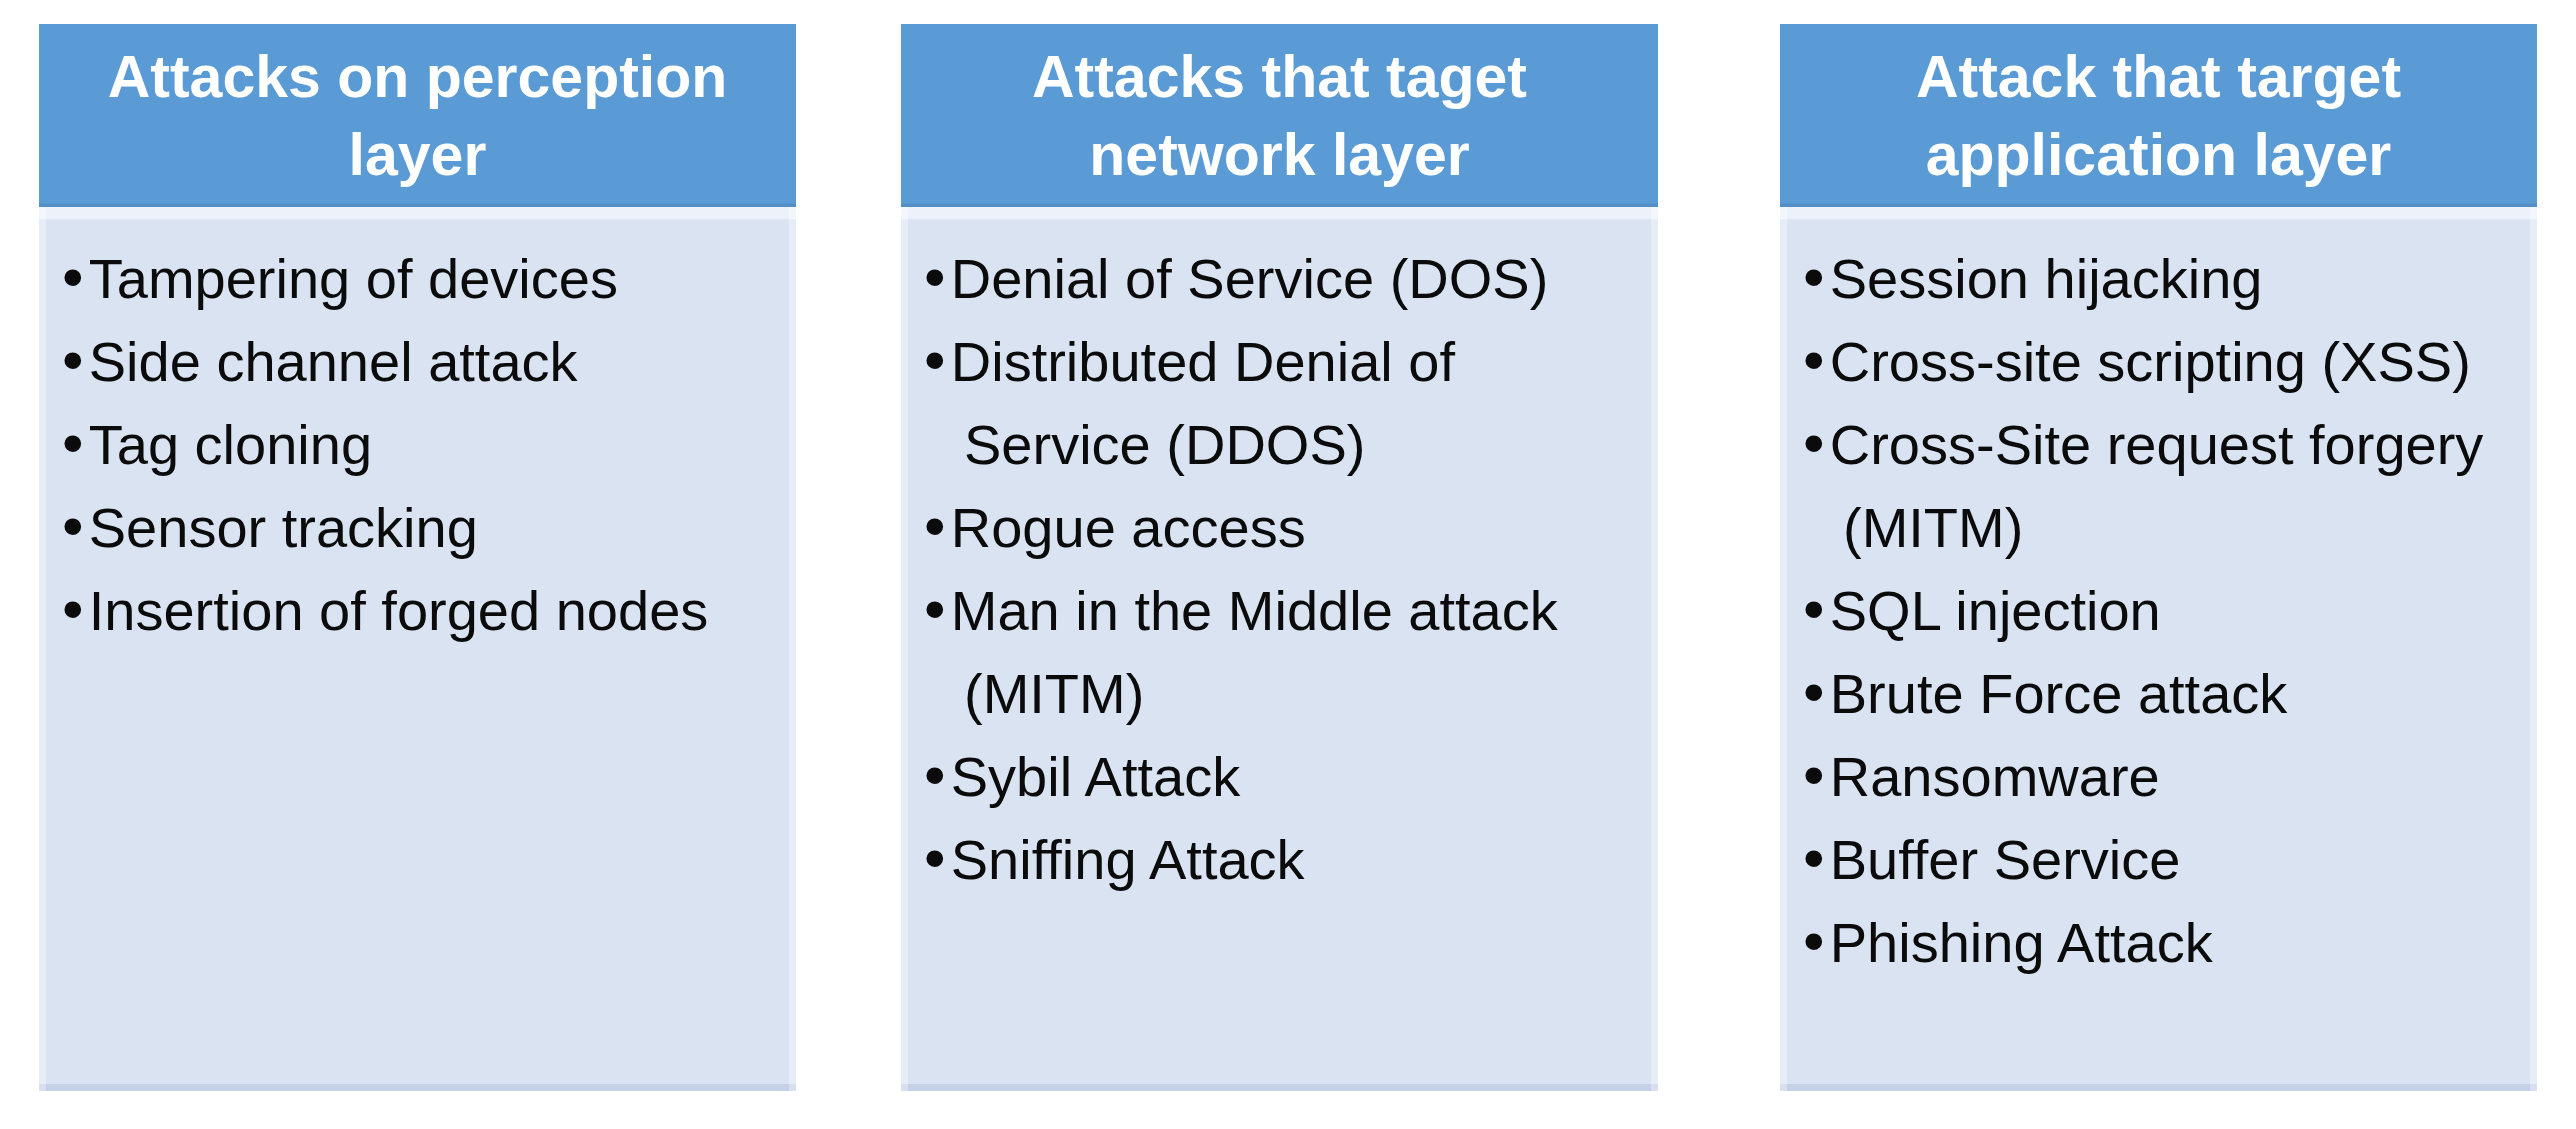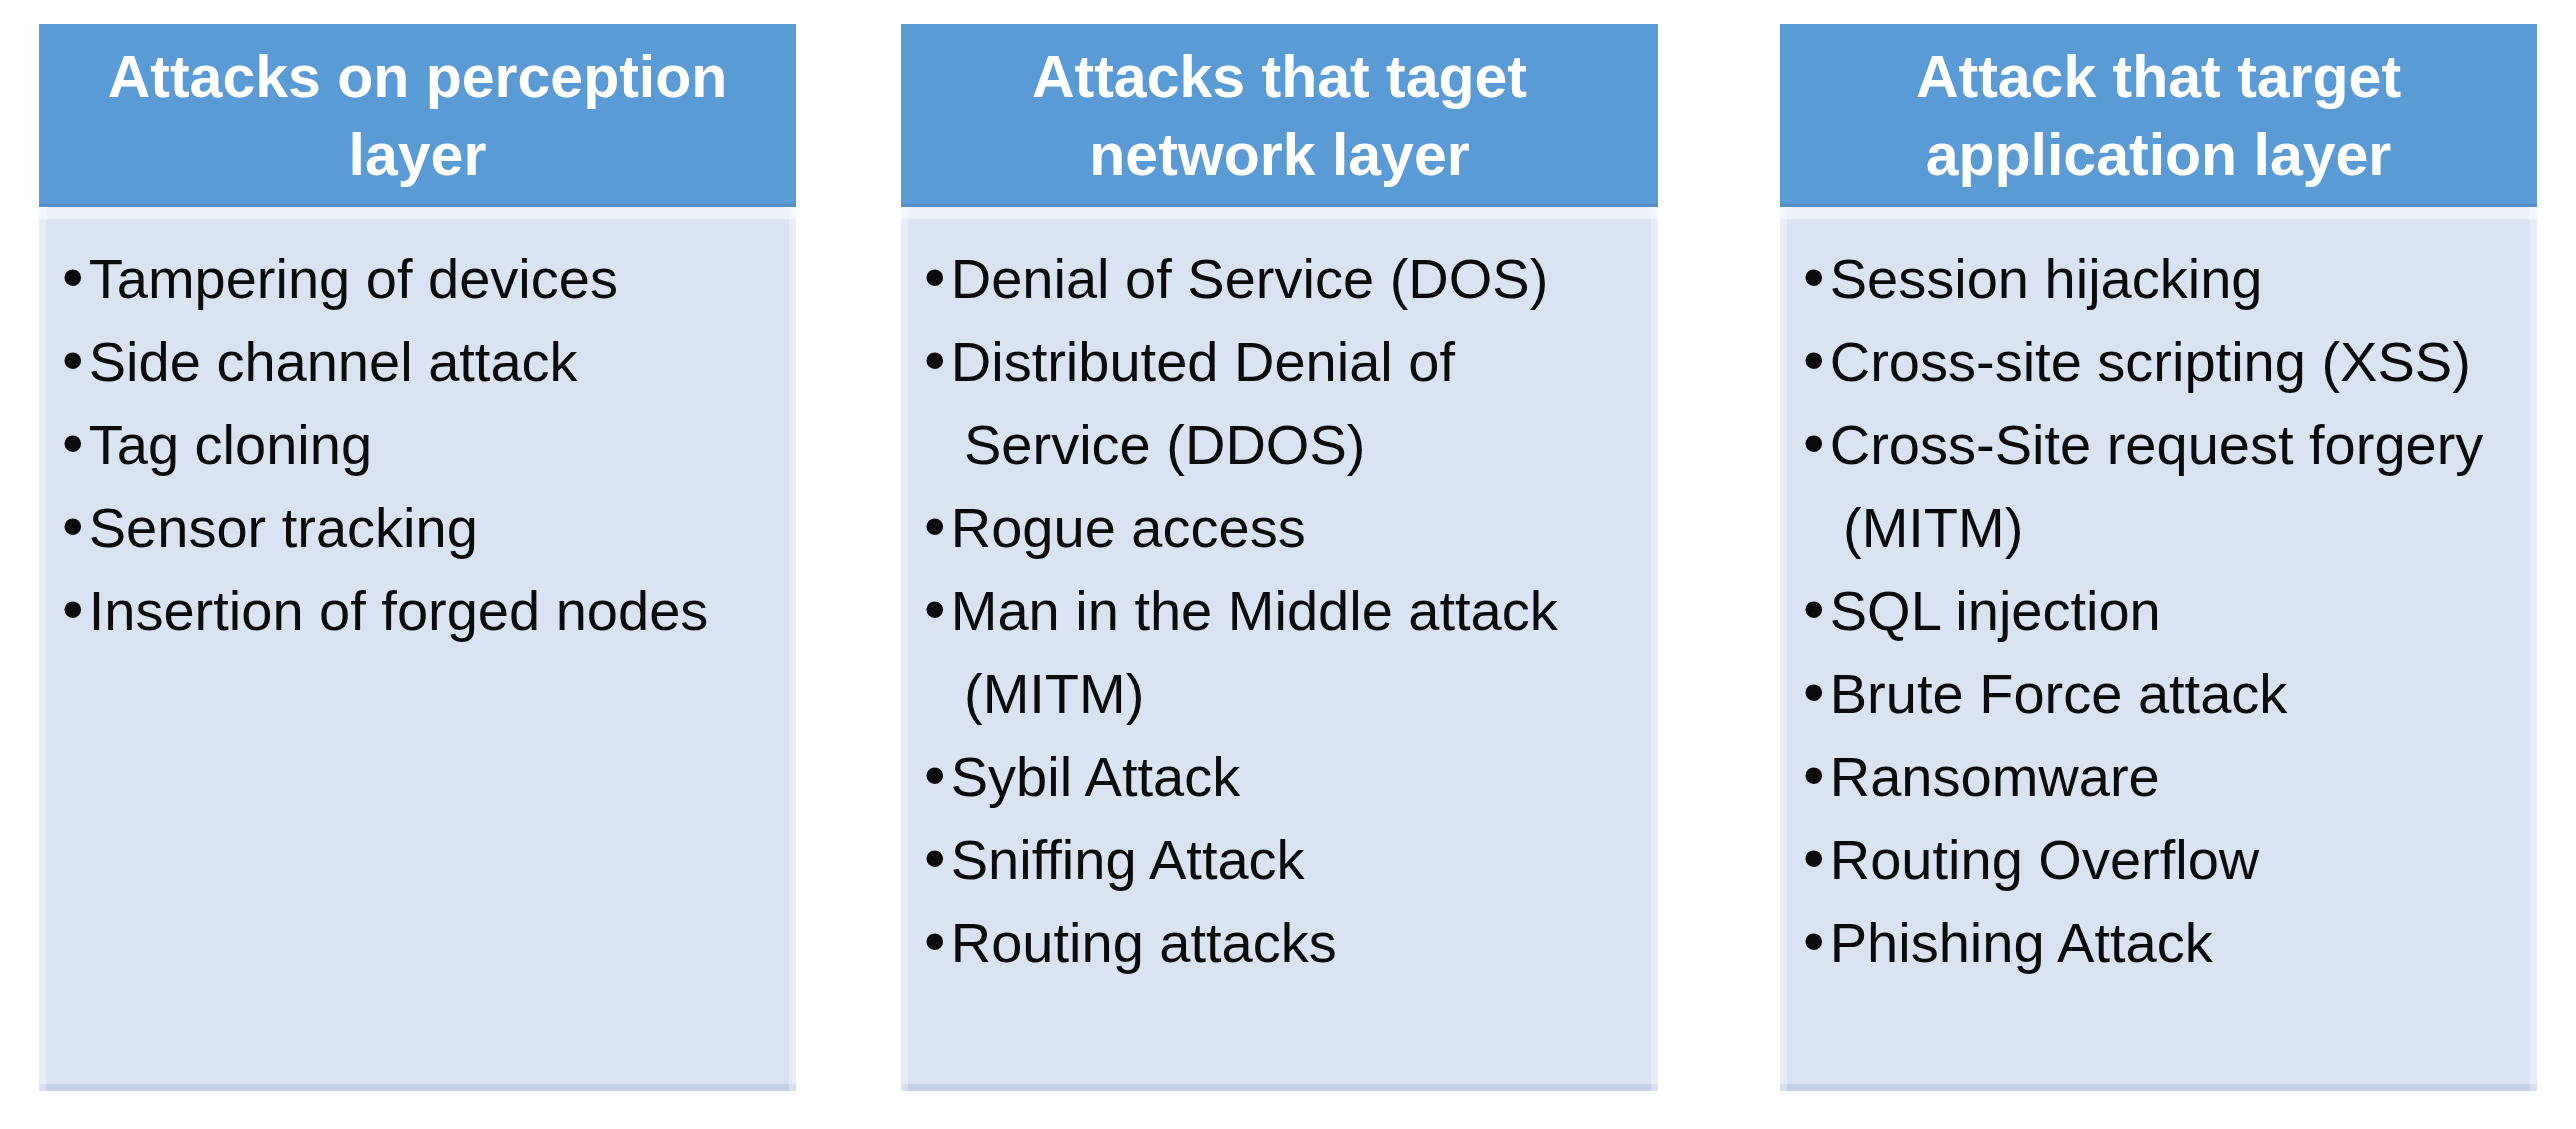--- a/index.html
+++ b/index.html
@@ -101,37 +101,36 @@
       <span>Attacks that taget network layer</span>
     </div>
     <div class="col-body">
       <ul class="attack-list">
         <li>Denial of Service (DOS)</li>
         <li>Distributed Denial of Service (DDOS)</li>
         <li>Rogue access</li>
         <li>Man in the Middle attack (MITM)</li>
         <li>Sybil Attack</li>
         <li>Sniffing Attack</li>
-        <li>Routing attacks</li>
       </ul>
     </div>
   </div>
 
   <div class="layer-column col-3">
     <div class="col-header">
       <span>Attack that target application layer</span>
     </div>
     <div class="col-body">
       <ul class="attack-list">
         <li>Session hijacking</li>
         <li>Cross-site scripting (XSS)</li>
         <li>Cross-Site request forgery (MITM)</li>
         <li>SQL injection</li>
         <li>Brute Force attack</li>
         <li>Ransomware</li>
-        <li>Routing Overflow</li>
+        <li>Buffer Service</li>
         <li>Phishing Attack</li>
       </ul>
     </div>
   </div>
 
 </div>
 
 
 </body></html>

